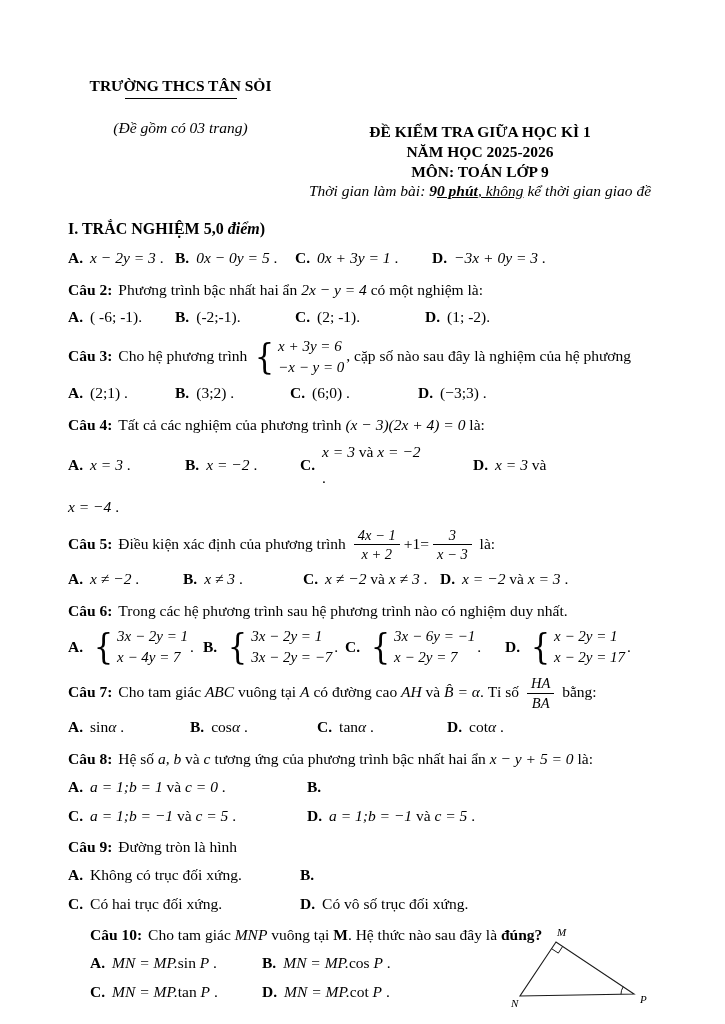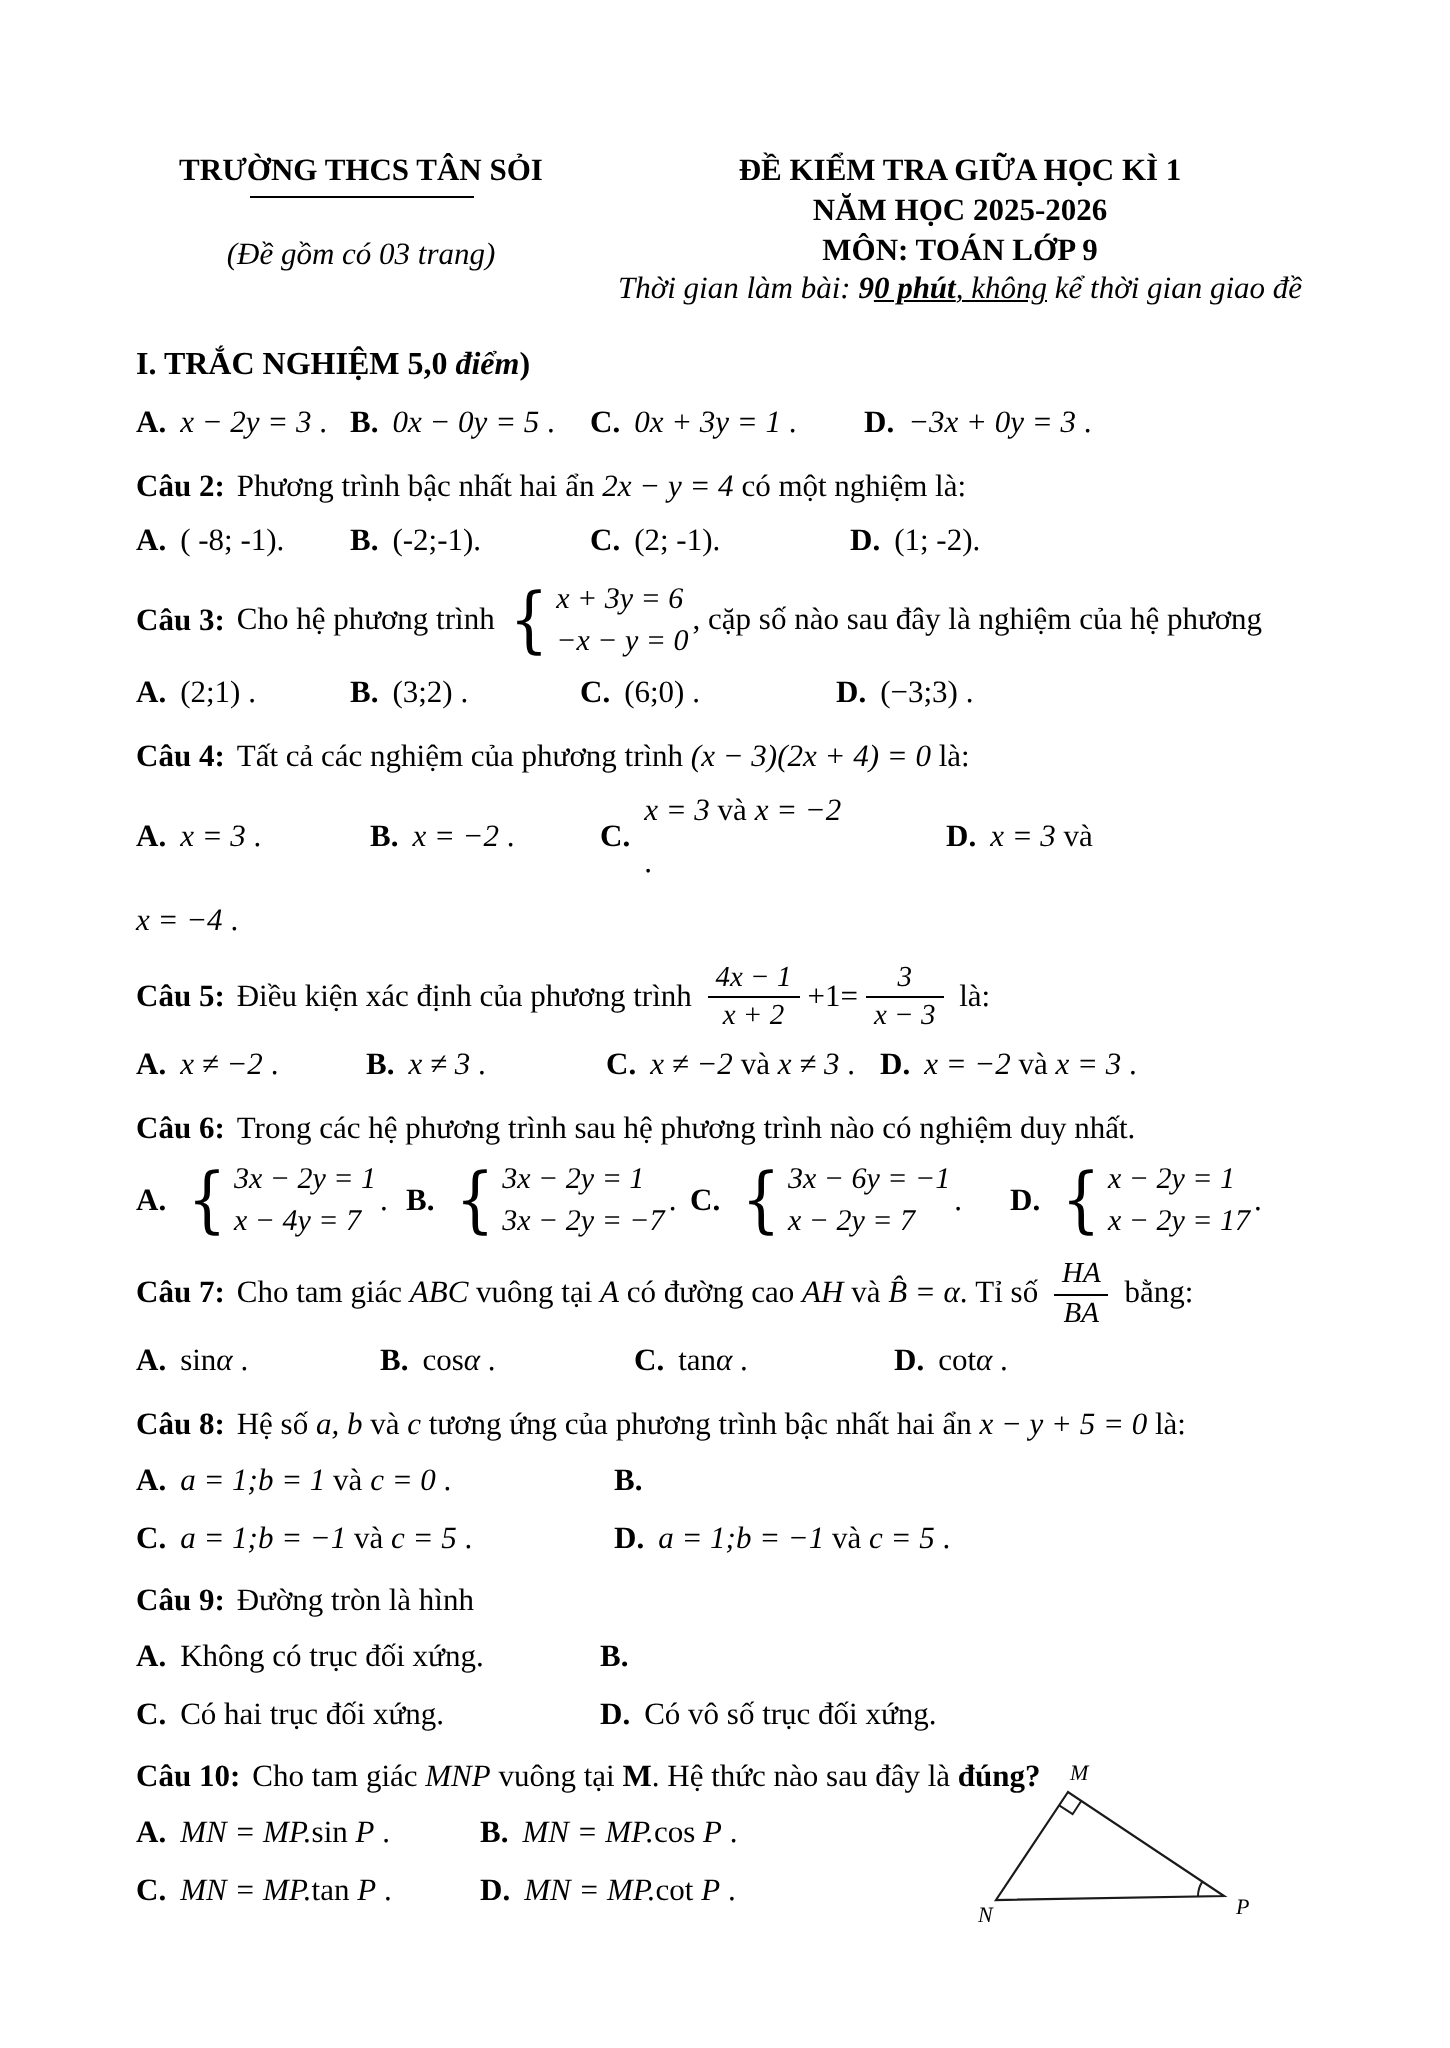--- a/index.html
+++ b/index.html
@@ -9,21 +9,21 @@
         overflow:hidden;}
   
   .b{font-weight:bold;}
   .i{font-style:italic;}
   .m{font-style:italic;}
   .bi{font-weight:bold;font-style:italic;}
   .u{text-decoration:underline;}
   
   .hdr{display:flex;line-height:1.28;}
   .hdr-left{width:225px;text-align:center;flex:none;}
-  .hdr-right{flex:1;text-align:center;}
+  .hdr-right{flex:1;text-align:center;margin-top:46px;}
   .hdr-right .t{font-weight:bold;}
   .rule{width:112px;border-bottom:1.3px solid #000;margin:2px auto 0;}
   .note{font-style:italic;margin-top:19px;}
   .timeline{white-space:nowrap;}
   
   .sec{margin-top:15px;font-size:16px;}
   .q-line{margin-top:6px;}
   .ql{font-weight:bold;margin-right:6px;}
   .row{display:flex;margin-top:2px;margin-bottom:3px;align-items:center;}
   .c{display:flex;align-items:center;flex:none;}
@@ -33,21 +33,21 @@
   .brace{font-family:"DejaVu Serif",serif;font-size:36px;line-height:0.95;font-weight:400;
          margin-right:2px;transform:scaleX(0.85);}
   .col{display:inline-flex;flex-direction:column;line-height:1.4;font-size:15px;}
   .col span{font-style:italic;}
   
   .frac{display:inline-block;vertical-align:middle;text-align:center;line-height:1.3;
         font-size:14.5px;margin:0 4px;}
   .fnum{display:block;border-bottom:1.2px solid #000;padding:0 4px;font-style:italic;}
   .fden{display:block;padding:0 4px;font-style:italic;}
   
-  .q10{position:relative;}
+  .q10{position:relative;margin-left:22px;}
   .tri{position:absolute;left:420px;top:2px;}
   .tri text{font-style:italic;font-size:11px;font-family:"Liberation Serif",serif;}
 </style>
 </head>
 <body>
 
 <div class="page">
 
   <div class="hdr">
     <div class="hdr-left">
@@ -86,21 +86,21 @@
     </div>
   </div>
 
   <div>
     <div class="q-line">
       <span class="ql">Câu 2:</span><span><span>Phương trình bậc nhất hai ẩn  </span><span class="m">2x − y = 4</span><span>  có một nghiệm là:</span></span>
     </div>
     <div class="row">
       <span class="c" style="width:107px">
           <span class="ol">A.</span>
-          <span><span>( -8; -1).</span></span>
+          <span><span>( -6; -1).</span></span>
         </span>
       <span class="c" style="width:120px">
           <span class="ol">B.</span>
           <span><span>(-2;-1).</span></span>
         </span>
       <span class="c" style="width:130px">
           <span class="ol">C.</span>
           <span><span>(2; -1).</span></span>
         </span>
       <span class="c">

